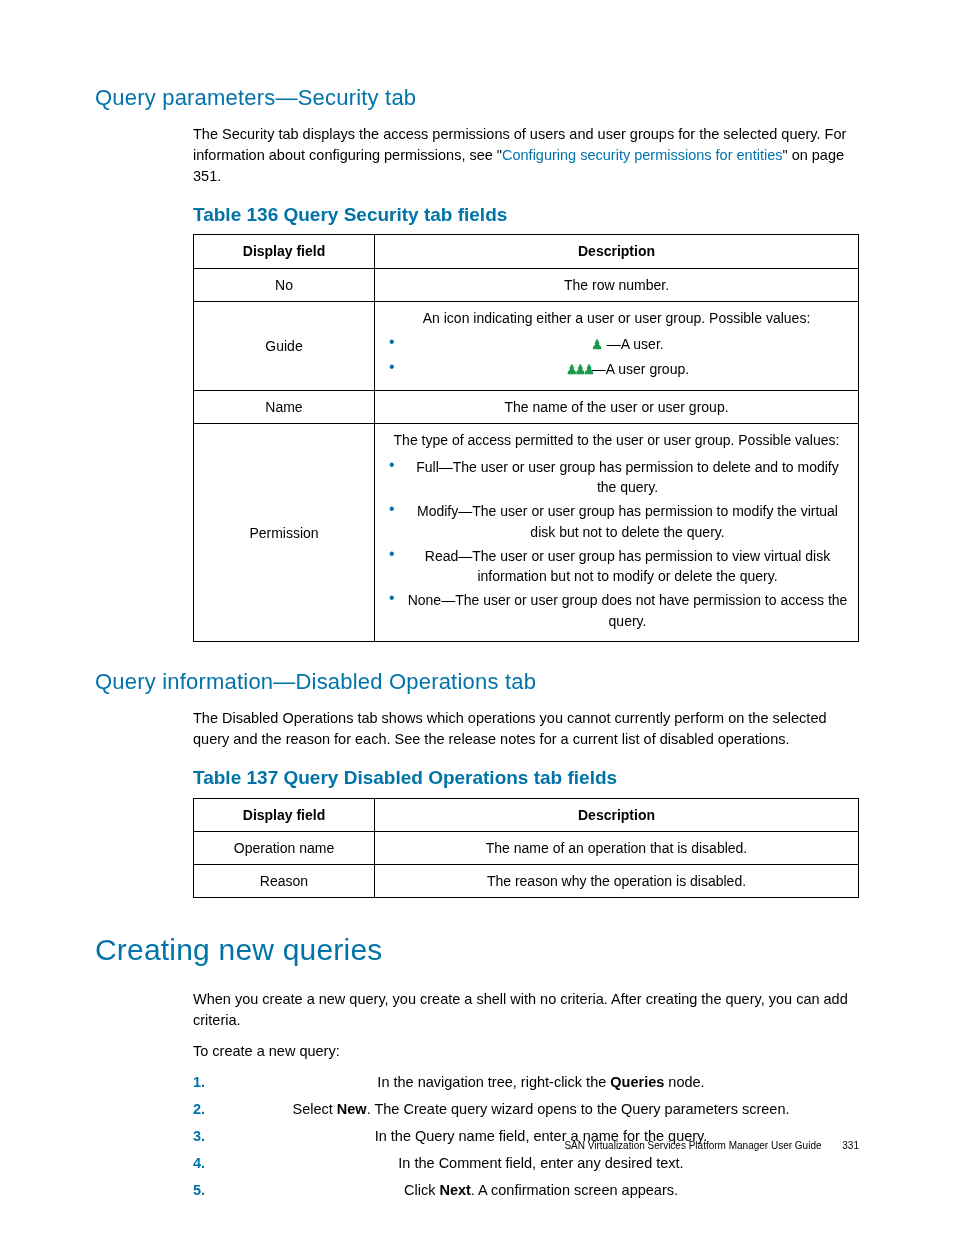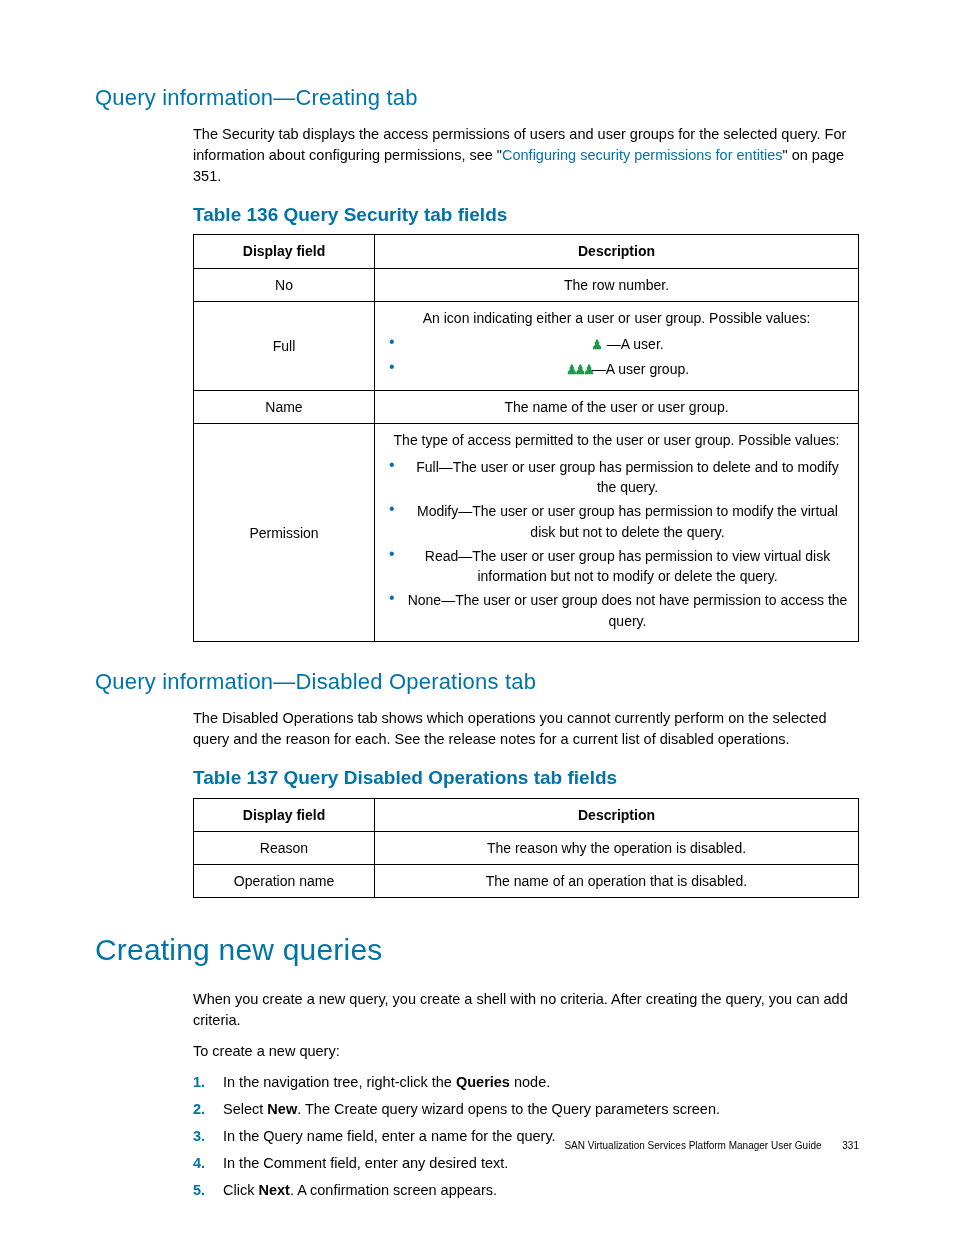--- a/index.html
+++ b/index.html
@@ -87,20 +87,21 @@
     list-style: none;
     padding: 0;
     margin: 8px 0;
     counter-reset: step;
   }
   ol.steps > li {
     counter-increment: step;
     position: relative;
     padding-left: 30px;
     margin: 6px 0;
+    text-align: center;
   }
   ol.steps > li::before {
     content: counter(step) ".";
     position: absolute;
     left: 0;
     top: 0;
     color: #0073a8;
     font-weight: bold;
   }
   .icon-user {
@@ -121,38 +122,38 @@
     font-size: 10px;
   }
   .footer .pnum { margin-left: 18px; }
   .bold { font-weight: bold; }
 </style>
 </head>
 <body>
 
 <div class="page">
 
-  <h2 class="section">Query information—Creating tab</h2>
+  <h2 class="section">Query parameters—Security tab</h2>
   <div class="body-indent">
     <p>
       <span>The Security tab displays the access permissions of users and user groups for the selected query. For information about configuring permissions, see "</span><a class="xref" href="#">Configuring security permissions for entities</a><span>" on page 351.</span>
     </p>
     <div class="table-caption">Table 136 Query Security tab fields</div>
     <table class="fields">
       <tbody>
           <tr>
         <th class="col1">Display field</th>
         <th>Description</th>
       </tr>
       <tr>
         <td>No</td>
         <td>The row number.</td>
       </tr>
       <tr>
-        <td>Full</td>
+        <td>Guide</td>
         <td>
           <span>An icon indicating either a user or user group. Possible values:</span>
           <ul class="blist">
             <li><span class="icon-user">♟</span> <span>—A user.</span></li>
             <li><span class="icon-group">♟♟♟</span><span>—A user group.</span></li>
           </ul>
         </td>
       </tr>
       <tr>
         <td>Name</td>
@@ -178,26 +179,26 @@
   <div class="body-indent">
     <p>The Disabled Operations tab shows which operations you cannot currently perform on the selected query and the reason for each. See the release notes for a current list of disabled operations.</p>
     <div class="table-caption">Table 137 Query Disabled Operations tab fields</div>
     <table class="fields">
       <tbody>
           <tr>
         <th class="col1">Display field</th>
         <th>Description</th>
       </tr>
       <tr>
+        <td>Operation name</td>
+        <td>The name of an operation that is disabled.</td>
+      </tr>
+      <tr>
         <td>Reason</td>
         <td>The reason why the operation is disabled.</td>
-      </tr>
-      <tr>
-        <td>Operation name</td>
-        <td>The name of an operation that is disabled.</td>
       </tr>
     </tbody>
       </table>
   </div>
 
   <h1 class="section">Creating new queries</h1>
   <div class="body-indent">
     <p>When you create a new query, you create a shell with no criteria. After creating the query, you can add criteria.</p>
     <p>To create a new query:</p>
     <ol class="steps">

